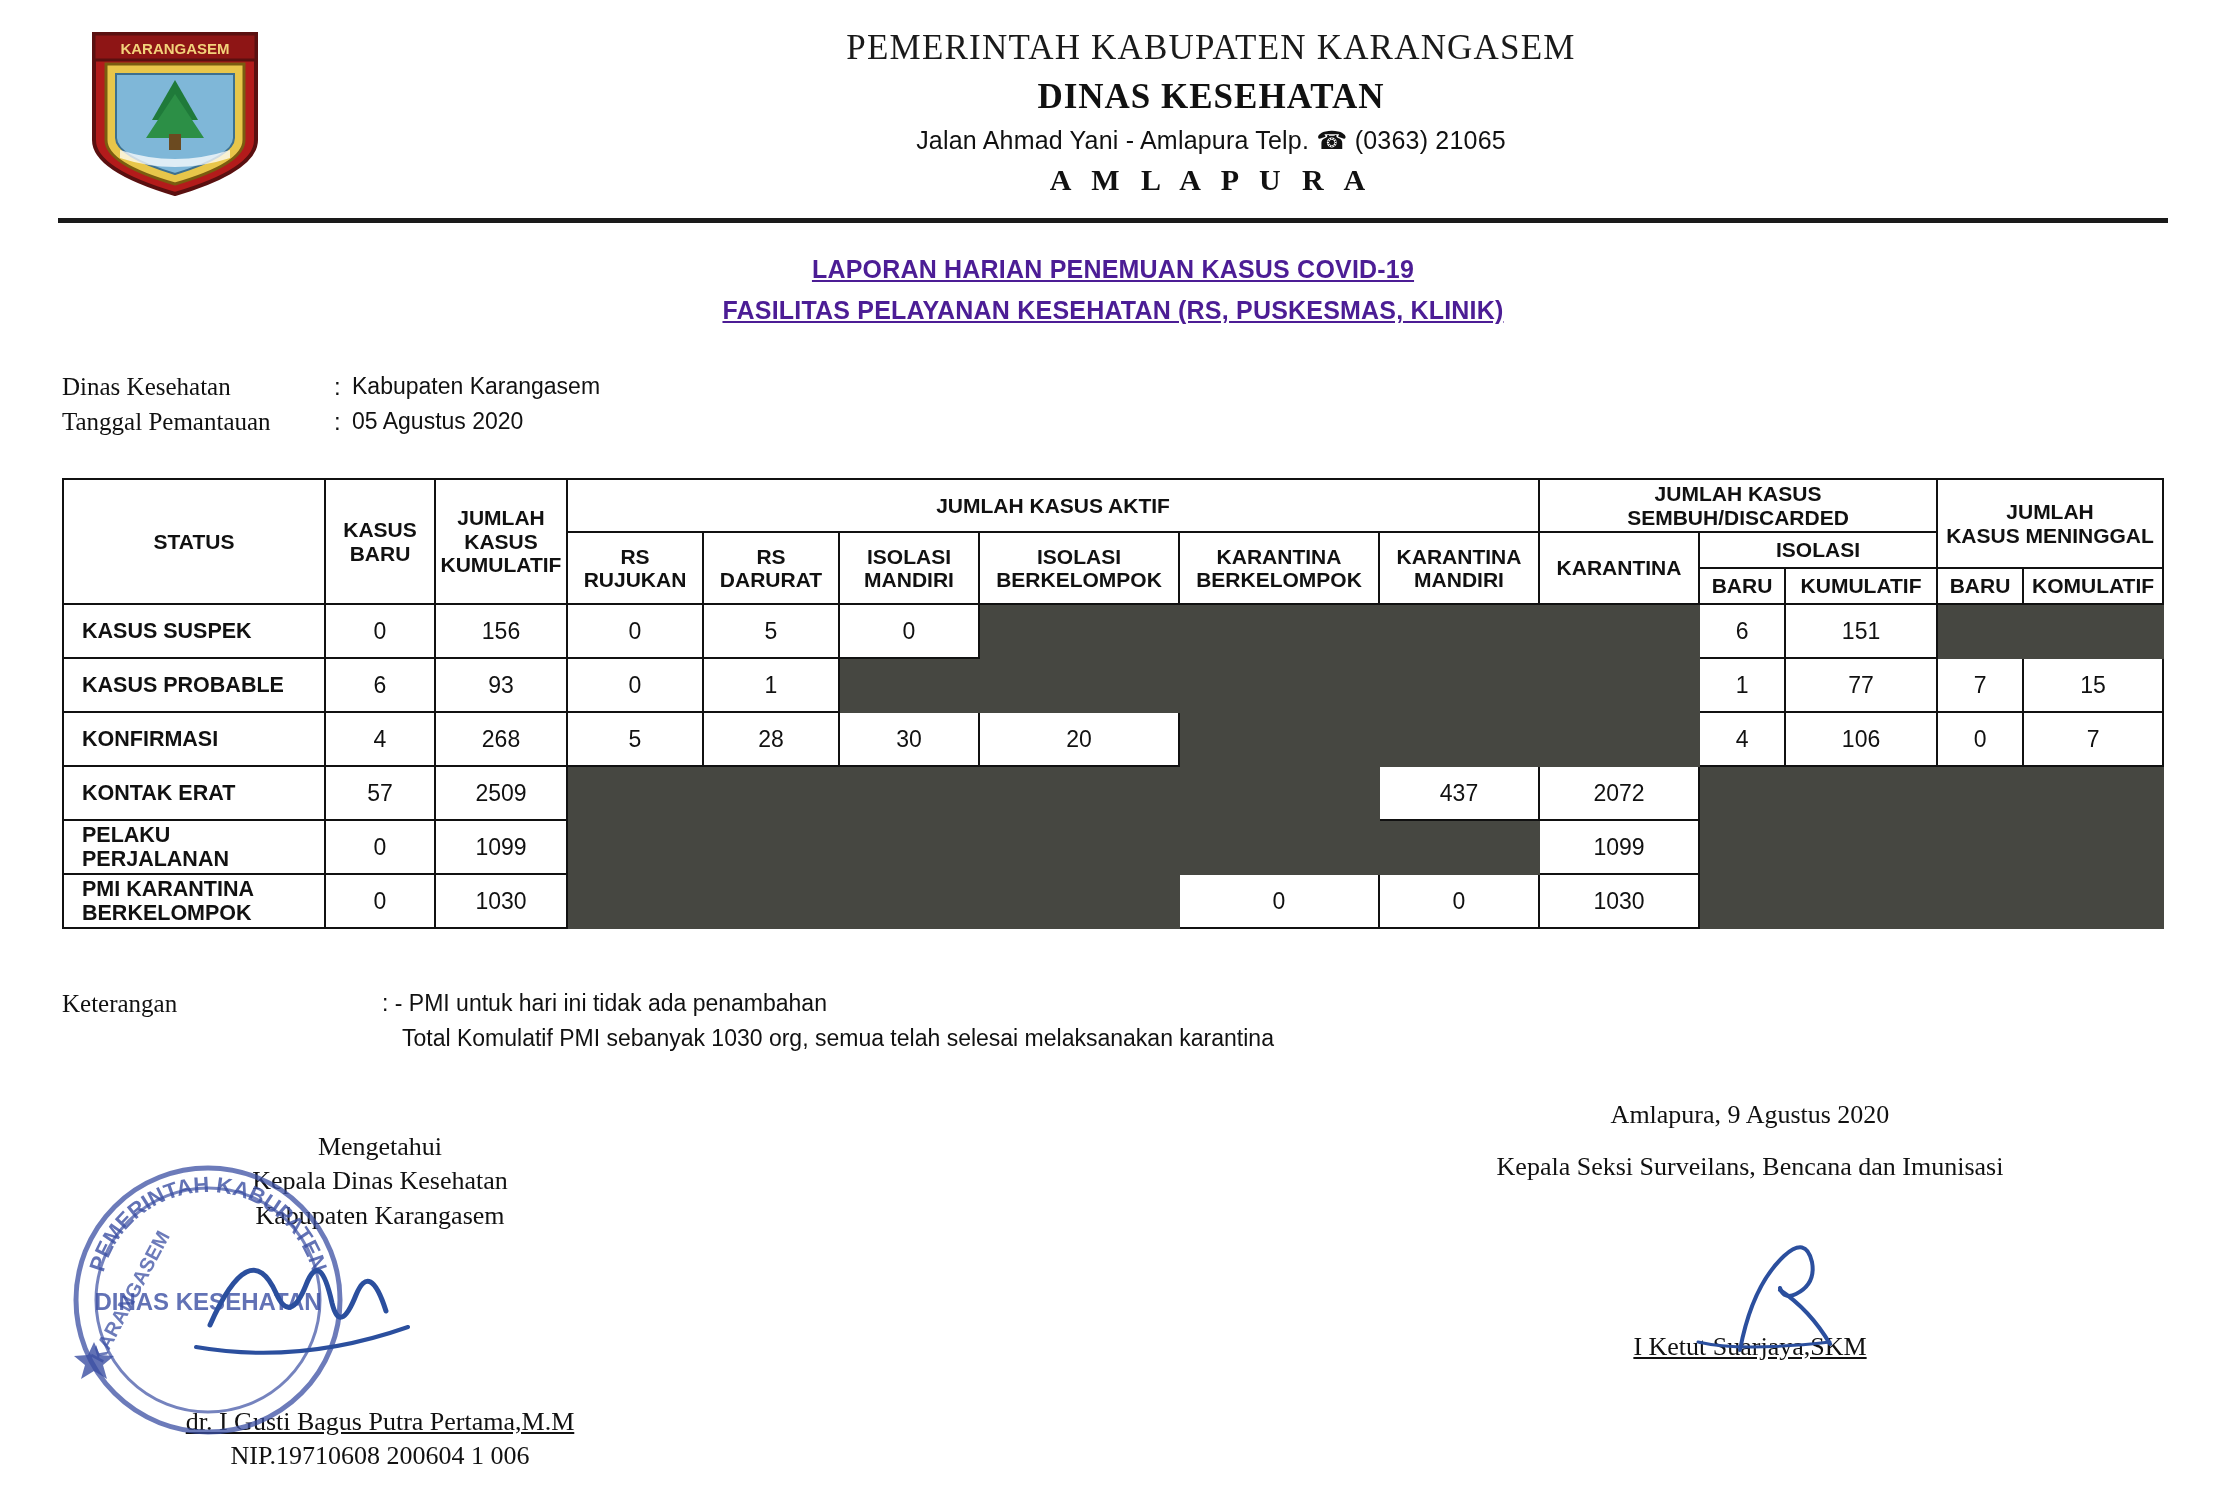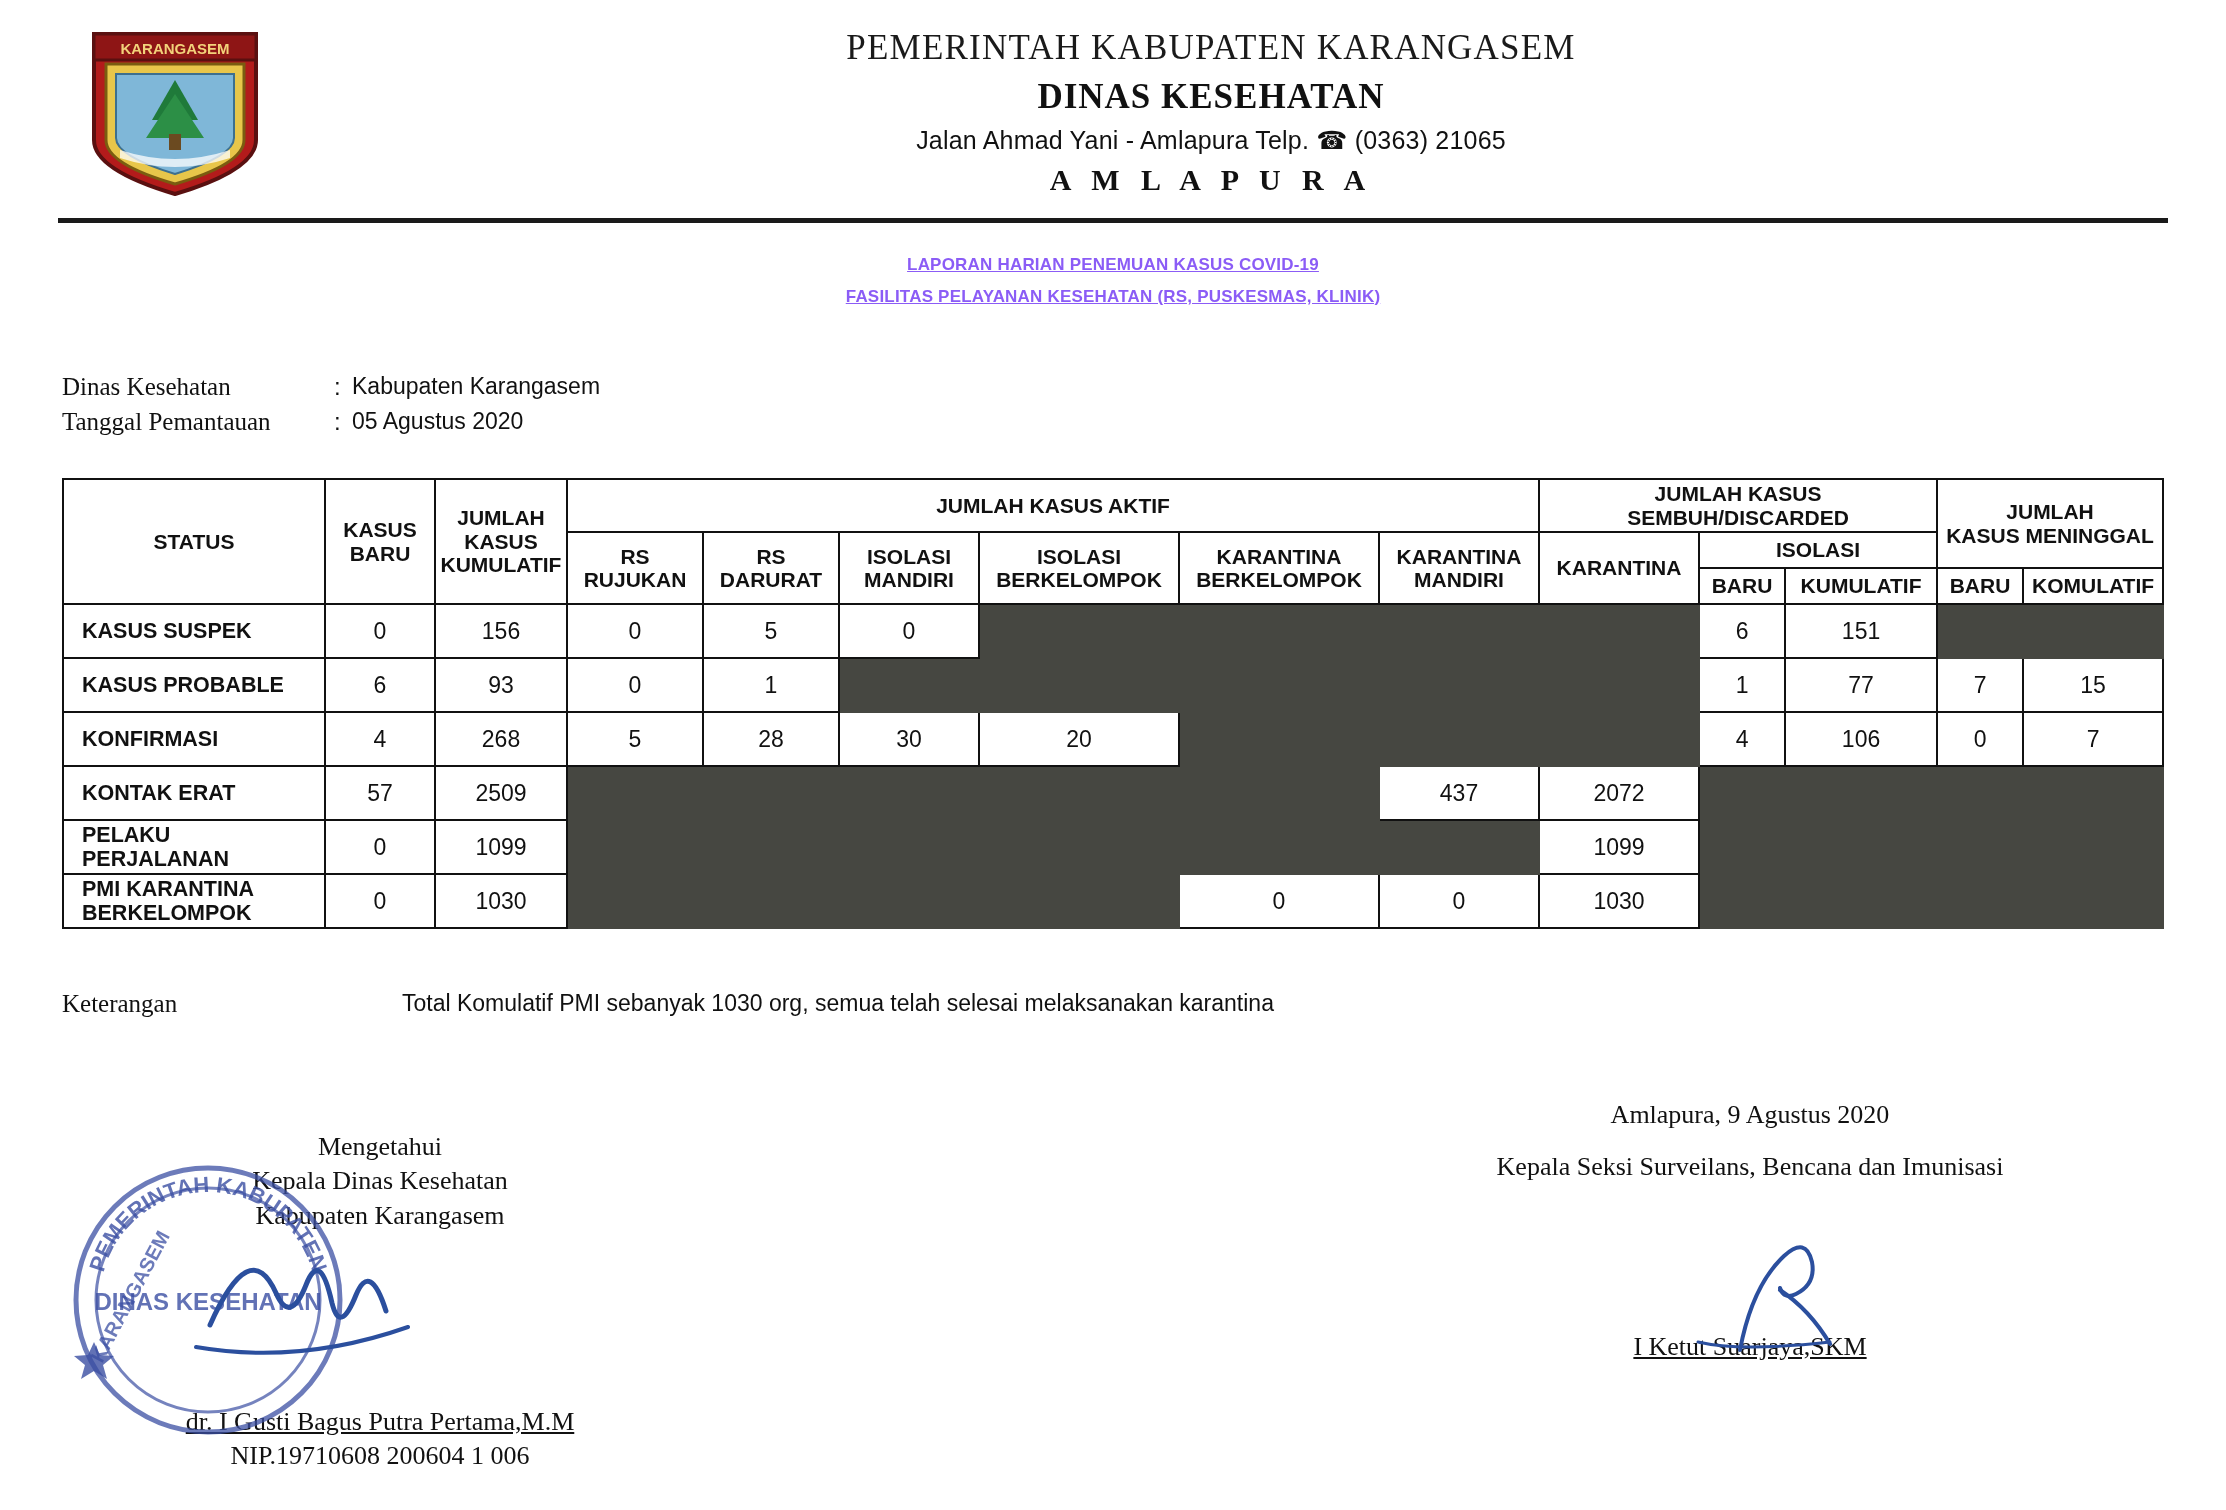--- a/index.html
+++ b/index.html
@@ -79,25 +79,25 @@
 
   
   .titleblock {
     position: absolute;
     left: 0; right: 0;
     top: 255px;
     text-align: center;
   }
   .title-line {
     font-weight: bold;
-    font-size: 17px;
+    font-size: 25px;
     text-decoration: underline;
     letter-spacing: 0.2px;
     margin-bottom: 12px;
-    color: #8b5cf6;
+    color: #4c1d95;
   }
 
   
   .meta {
     position: absolute;
     left: 62px;
     top: 373px;
     font-size: 24px;
   }
   .meta-row { display: flex; margin-bottom: 7px; }
@@ -406,20 +406,24 @@
             <td class="num blocked"></td>
             <td class="num blocked"></td>
           </tr>
         </tbody>
     </table>
   </div>
 
   <div class="keterangan">
     <div class="ket-label">Keterangan</div>
     <div class="ket-body">
+      <div class="ket-line">
+        <span>:</span>
+        <span>- PMI untuk hari ini tidak ada penambahan</span>
+      </div>
       <div class="ket-line" style="padding-left:20px">Total Komulatif PMI sebanyak 1030 org, semua telah selesai melaksanakan karantina</div>
     </div>
   </div>
 
   <div class="sig-right">
     <div class="place">Amlapura, 9 Agustus 2020</div>
     <div class="role">Kepala Seksi Surveilans, Bencana dan Imunisasi</div>
     <div class="name">I Ketut Suarjaya,SKM</div>
   </div>
   <svg class="scribble" style="left:1680px; top:1220px;" width="260" height="150" viewBox="0 0 260 150">

